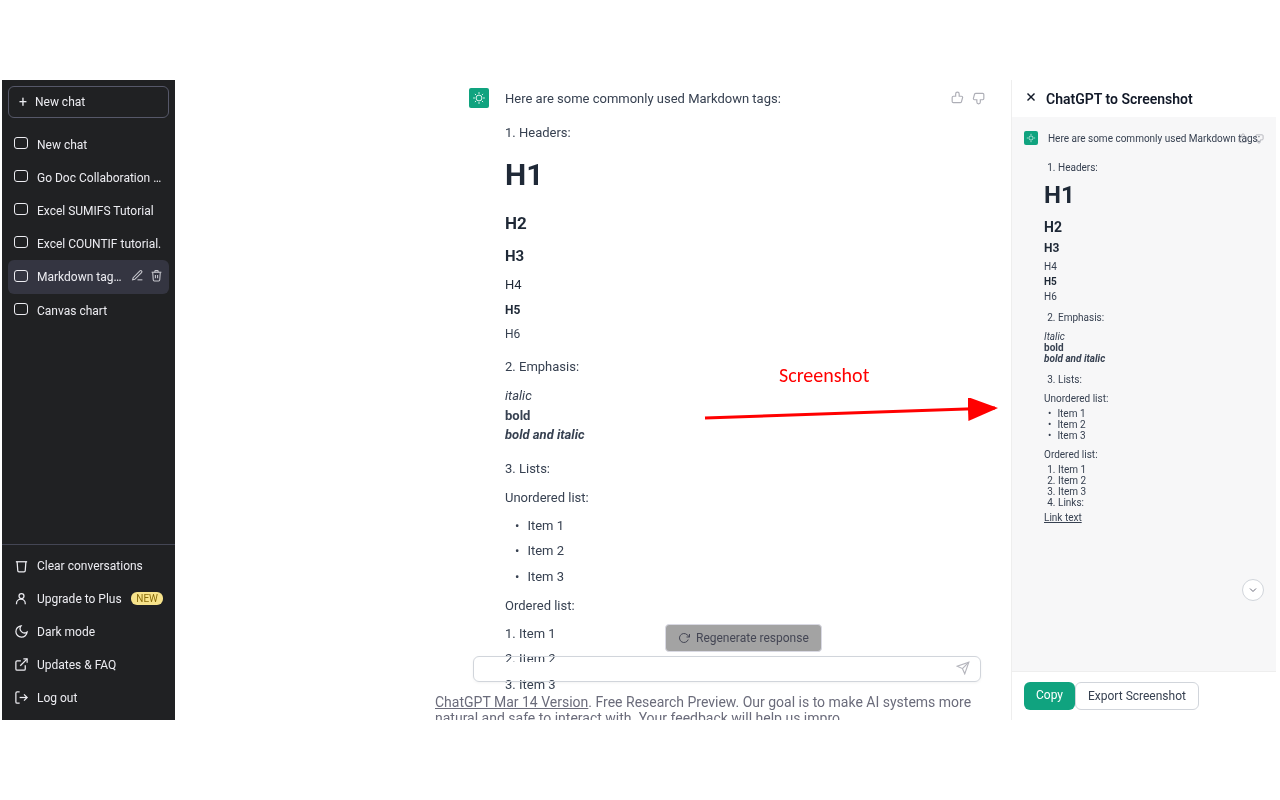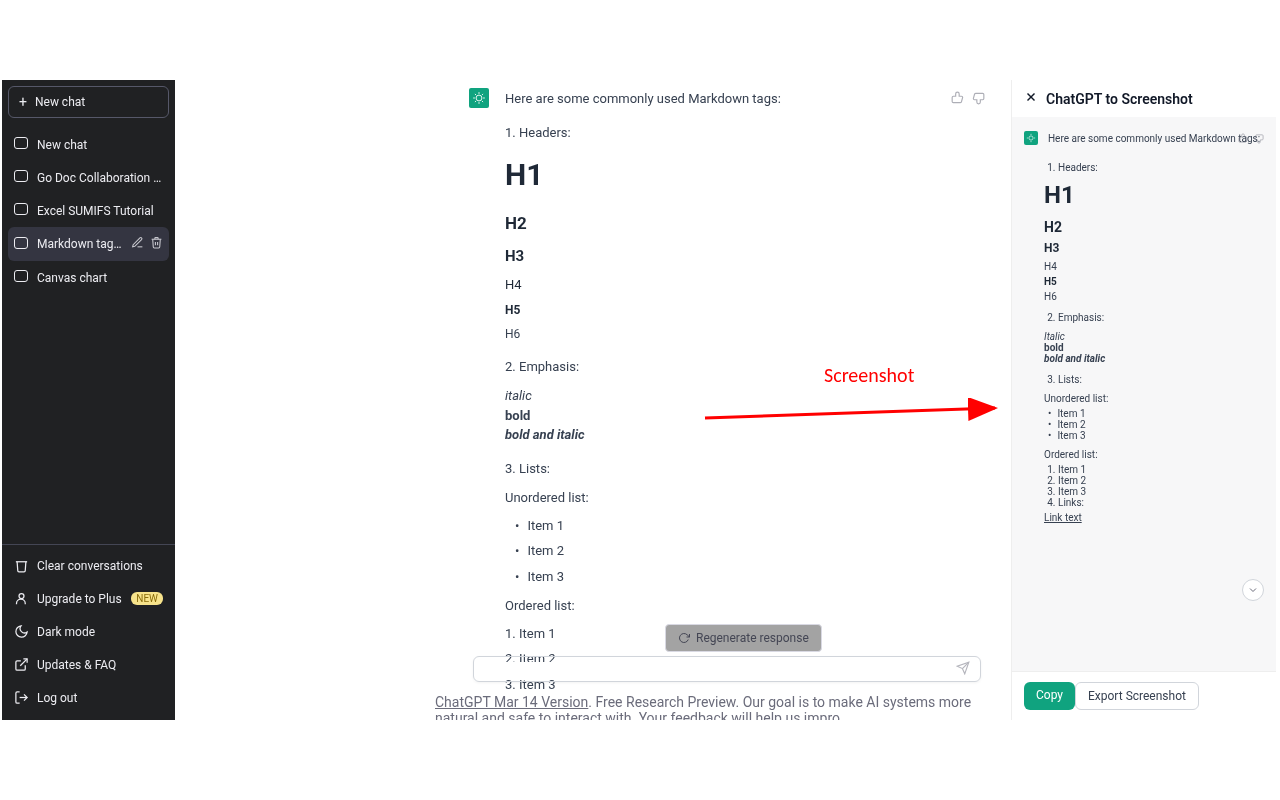--- a/index.html
+++ b/index.html
@@ -255,21 +255,21 @@
     font-size: 12px;
     border-radius: 6px;
     cursor: pointer;
   }
   .btn-primary { background: #10a37f; color:#fff; }
   .btn-secondary { background: #fff; border: 1px solid #d1d5db; color:#374151; }
 
   .annotation {
     position: absolute;
     top: 363px; 
-    left: 824px;
+    left: 779px;
     color: #ff0000;
     font-size: 20px;
     font-family: Calibri, sans-serif;
     pointer-events: none;
   }
   .arrow-svg {
     position: absolute;
     top: 398px;
     left: 700px;
     pointer-events: none;
@@ -288,20 +288,24 @@
       <span class="chat-icon"></span>
       <span class="chat-label">New chat</span>
     </div>
     <div class="chat-item">
       <span class="chat-icon"></span>
       <span class="chat-label">Go Doc Collaboration Platfo</span>
     </div>
     <div class="chat-item">
       <span class="chat-icon"></span>
       <span class="chat-label">Excel SUMIFS Tutorial</span>
+    </div>
+    <div class="chat-item">
+      <span class="chat-icon"></span>
+      <span class="chat-label">Excel COUNTIF tutorial.</span>
     </div>
     <div class="chat-item active">
       <span class="chat-icon"></span>
       <span class="chat-label">Markdown tags expla</span>
       <span class="row-actions">
         <span>
           <svg viewBox="0 0 24 24" fill="none" stroke="#ececf1" stroke-width="2">
               <path d="M12 20h9"></path>
               <path d="M16.5 3.5a2 2 0 013 3L7 19l-4 1 1-4 12.5-12.5z"></path>
             </svg>

